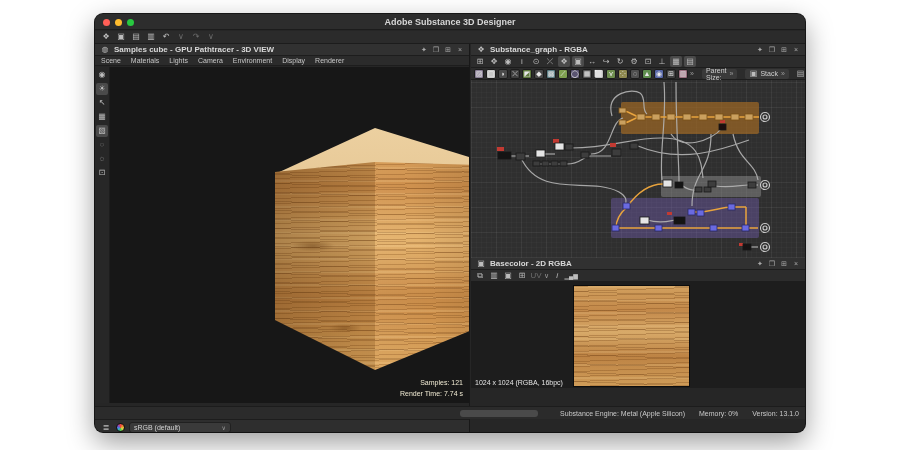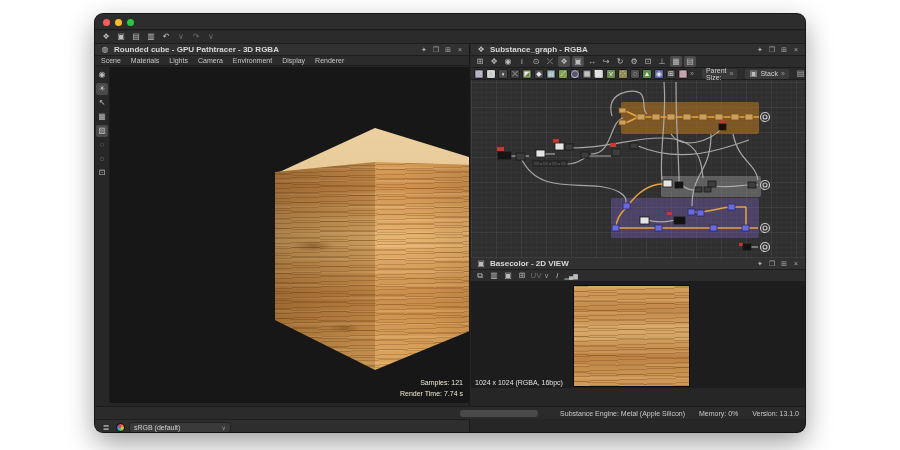--- a/index.html
+++ b/index.html
@@ -109,37 +109,38 @@
 <body>
 
 <div class="window">
 
   <div class="titlebar">
     <div class="lights">
       <span class="light" style="background:#ff5f57"></span>
       <span class="light" style="background:#febc2e"></span>
       <span class="light" style="background:#28c840"></span>
     </div>
+    <div class="title">Adobe Substance 3D Designer</div>
   </div>
 
   <div class="main-toolbar">
       <span class="icn">❖</span>
       <span class="icn">▣</span>
       <span class="icn">▤</span>
       <span class="icn">▥</span>
       <span class="icn">↶</span>
       <span class="icn dim">∨</span>
       <span class="icn dim">↷</span>
       <span class="icn dim">∨</span>
     </div>
 
   <div class="pane-3d">
     <div class="panel-header">
       <span class="icn">◍</span>
-      <span class="panel-title">Rounded cube - GPU Pathtracer - 3D RGBA</span>
+      <span class="panel-title">Samples cube - GPU Pathtracer - 3D VIEW</span>
       <span class="panel-controls">
           <span class="icn">✦</span>
           <span class="icn">❐</span>
           <span class="icn">⊞</span>
           <span class="icn">×</span>
         </span>
     </div>
     <div class="menu-bar">
         <span class="menu-item">Scene</span>
         <span class="menu-item">Materials</span>
@@ -364,21 +365,21 @@
           <circle cx="294" cy="167" r="4.5"></circle>
             <circle cx="294" cy="167" r="2"></circle>
         </g>
       </svg>
     </div>
   </div>
 
   <div class="pane-2d">
     <div class="panel-header">
       <span class="icn">▣</span>
-      <span class="panel-title">Basecolor - 2D VIEW</span>
+      <span class="panel-title">Basecolor - 2D RGBA</span>
       <span class="panel-controls">
           <span class="icn">✦</span>
           <span class="icn">❐</span>
           <span class="icn">⊞</span>
           <span class="icn">×</span>
         </span>
     </div>
     <div class="graph-tb">
       <span style="display:flex;gap:2px">
           <span class="icn">⧉</span>

